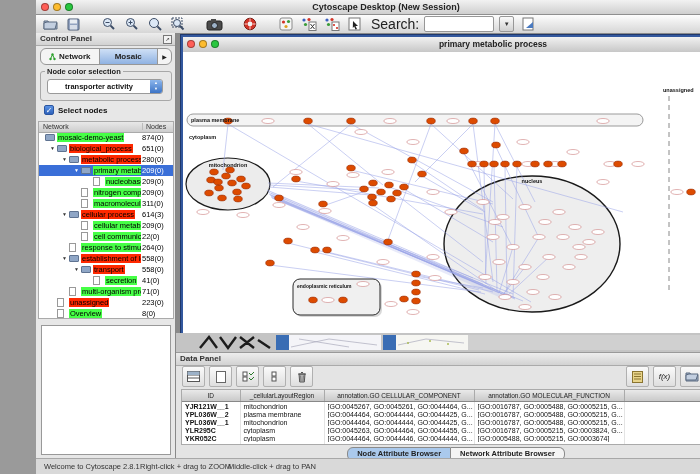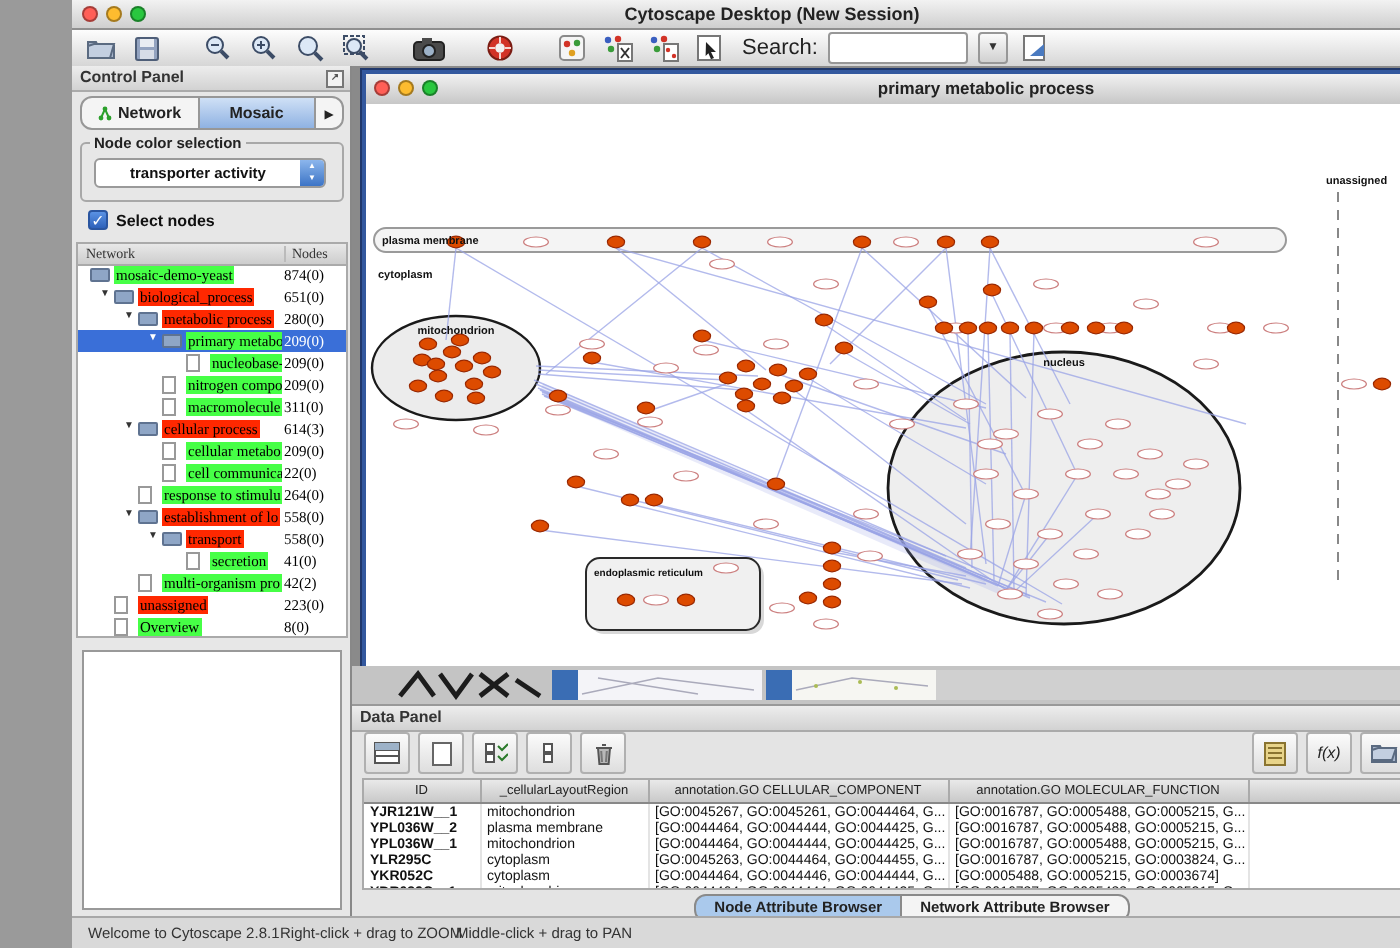--- a/index.html
+++ b/index.html
@@ -12,21 +12,21 @@
     background:linear-gradient(#f2f2f2,#cfcfcf);border-bottom:1px solid #8f8f8f;}
   .title-text{width:100%;text-align:center;font-size:9px;font-weight:bold;color:#222;line-height:14px;}
   .lights{left:5px;top:3px;display:flex;gap:4px;}
   .light{width:8px;height:8px;border-radius:50%;border:1px solid rgba(0,0,0,.35);box-sizing:border-box;}
   .l-red{background:#ff5f57}.l-yellow{background:#fdbc2f}.l-green{background:#29c73f}
 
   .toolbar{left:0;top:15px;width:700px;height:19px;background:linear-gradient(#fdfdfd,#d6d6d6);
     border-bottom:1px solid #8e8e8e;display:flex;align-items:center;gap:5px;padding-left:5px;box-sizing:border-box;}
   .tbtn{width:18px;height:16px;display:flex;align-items:center;justify-content:center;}
   .tsep{width:8px;}
-  .search-label{font-size:11px;color:#222;margin-left:2px;}
+  .search-label{font-size:14px;color:#222;margin-left:2px;}
   .search-input{width:64px;height:12px;border:1px solid #979797;border-radius:2px;background:#fff;font-size:8px;}
   .combo-arrow{width:13px;height:14px;background:linear-gradient(#fafafa,#d0d0d0);border:1px solid #979797;
     border-radius:2px;font-size:6px;text-align:center;line-height:14px;color:#333;}
 
   
   #control-panel{left:0;top:33px;width:140px;height:425px;background:#e7e7e7;border-right:1px solid #888;box-sizing:border-box;}
   .panel-head{height:12px;background:linear-gradient(#ededed,#d2d2d2);border-bottom:1px solid #aaa;
     font-size:8px;font-weight:bold;color:#333;line-height:12px;padding-left:4px;position:relative;}
   .float-ic{position:absolute;right:3px;top:2px;width:7px;height:7px;border:1px solid #777;background:#f2f2f2;
     font-size:5px;line-height:7px;text-align:center;color:#555;}
@@ -40,21 +40,21 @@
   .combo{position:absolute;left:6px;top:7px;width:116px;height:15px;background:#fff;border:1px solid #9a9a9a;
     border-radius:3px;display:flex;align-items:center;box-sizing:border-box;}
   .combo-val{flex:1;font-size:7.5px;font-weight:bold;color:#111;text-align:center;white-space:nowrap;overflow:hidden;}
   .stepper{width:12px;height:13px;background:linear-gradient(#8cb6ec,#3c74c6);border-radius:0 2px 2px 0;
     color:#fff;font-size:4px;line-height:6px;text-align:center;}
   .checkrow{position:absolute;left:8px;top:72px;display:flex;align-items:center;gap:4px;}
   .checkbox{width:10px;height:10px;border-radius:2px;background:linear-gradient(#5a92e4,#2d61ba);
     color:#fff;font-size:8px;line-height:10px;text-align:center;border:1px solid #2a55a0;box-sizing:border-box;}
   .checklabel{font-size:8px;font-weight:bold;color:#111;}
 
-  #tree{position:absolute;left:2px;top:88px;width:136px;height:198px;background:#fff;border:1px solid #aaa;box-sizing:border-box;overflow:hidden;font-family:Liberation Serif, serif;}
+  #tree{position:absolute;left:2px;top:88px;width:136px;height:198px;background:#fff;border:1px solid #aaa;box-sizing:border-box;overflow:hidden;}
   .tree-head{height:10px;background:linear-gradient(#e8e8e8,#cdcdcd);border-bottom:1px solid #aaa;font-size:7px;color:#333;position:relative;}
   .tree-head .c1{position:absolute;left:4px;top:1px;}
   .tree-head .c2{position:absolute;left:103px;top:1px;border-left:1px solid #bbb;padding-left:3px;}
   #tree-rows{position:absolute;left:0;top:10px;width:134px;height:188px;}
   .trow{position:absolute;left:0;width:134px;height:11px;}
   .trow.sel{background:#3a6fd8;}
   .trow .arrow{position:absolute;top:2px;font-size:5px;color:#333;}
   .trow.sel .arrow{color:#fff;}
   .fold{position:absolute;top:2px;width:10px;height:7px;background:#8fa6c6;border:1px solid #5f7391;border-radius:1px;box-sizing:border-box;}
   .pagei{position:absolute;top:1px;width:7px;height:9px;background:#fff;border:1px solid #999;box-sizing:border-box;}
@@ -338,21 +338,21 @@
             <span class="cnt">558(0)</span>
           </div>
           <div class="trow" style="top: 143px;">
             <span class="pagei" style="left: 54px;"></span>
             <span class="chip green" style="left: 66px; max-width: 34px;">secretion</span>
             <span class="cnt">41(0)</span>
           </div>
           <div class="trow" style="top: 154px;">
             <span class="pagei" style="left: 30px;"></span>
             <span class="chip green" style="left: 42px; max-width: 58px;">multi-organism pro</span>
-            <span class="cnt">42(2)</span>
+            <span class="cnt">71(0)</span>
           </div>
           <div class="trow" style="top: 165px;">
             <span class="pagei" style="left: 18px;"></span>
             <span class="chip red" style="left: 30px; max-width: 70px;">unassigned</span>
             <span class="cnt">223(0)</span>
           </div>
           <div class="trow" style="top: 176px;">
             <span class="pagei" style="left: 18px;"></span>
             <span class="chip green" style="left: 30px; max-width: 70px;">Overview</span>
             <span class="cnt">8(0)</span>

